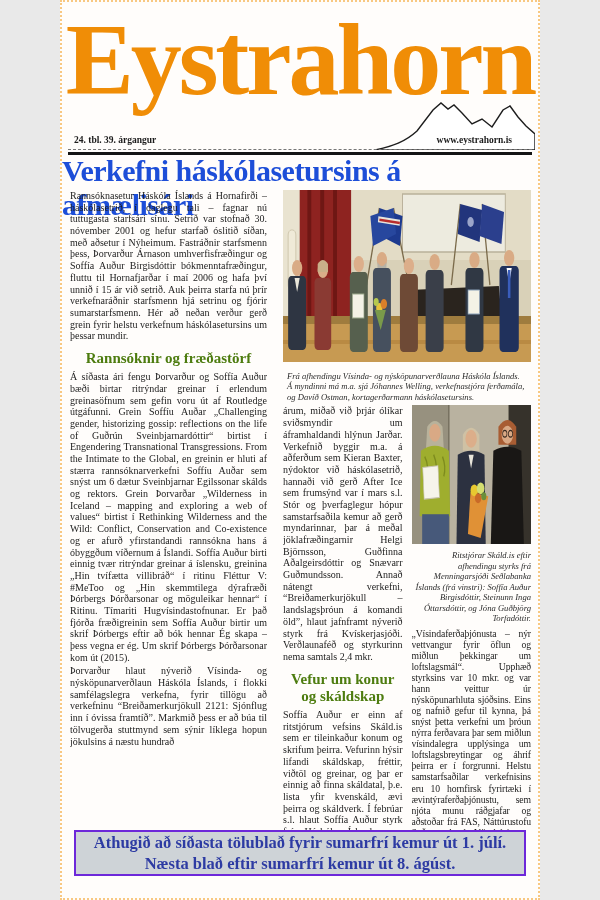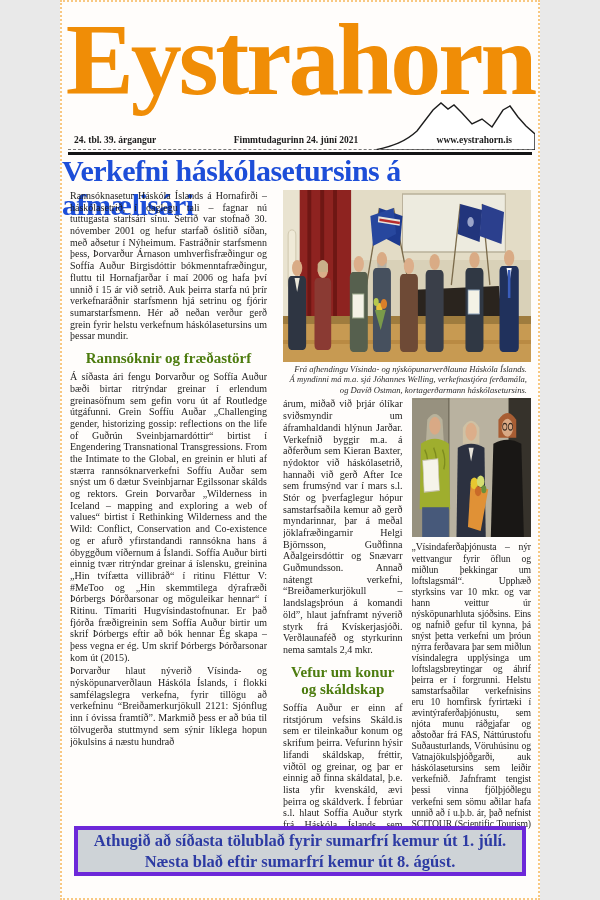--- a/index.html
+++ b/index.html
@@ -22,53 +22,52 @@
   .rule-solid{position:absolute;top:150px;left:6px;right:6px;border-top:3px solid #141414;}
   .headline{
     position:absolute;top:152px;left:0;right:0;text-align:left;
     font-weight:bold;font-size:30px;letter-spacing:-.5px;color:#1d4ed8;
   }
   .content{position:absolute;top:188px;left:8px;right:7px;bottom:68px;display:flex;gap:16px;overflow:hidden;}
   .col1{width:197px;flex:none;overflow:hidden;}
   .right-region{flex:1;display:flex;flex-direction:column;overflow:hidden;}
   .photo1{width:100%;height:172px;flex:none;}
   .caption{font-style:italic;font-size:8.6px;line-height:1.22;color:#2b2b2b;}
-  .caption1{text-align:right;margin:2px 4px 3px 4px;flex:none;}
+  .caption1{text-align:left;margin:9px 4px 3px 4px;flex:none;}
   .cols23{display:flex;gap:9px;flex:1;overflow:hidden;}
   .col2,.col3{width:50%;overflow:hidden;}
   .photo2{width:100%;height:139px;}
   .caption2{text-align:right;margin:2px 0 4px 0;}
   .body-text{font-size:10px;line-height:1.17;text-align:justify;margin:0 0 2px 0;}
   .col3 .body-text{font-size:9.7px;line-height:1.14;letter-spacing:-.1px;}
   h2.sec{
     font-size:15px;line-height:1.15;text-align:center;margin:8px 4px 4px 4px;
     font-weight:bold;color:#4d7c0f;
   }
   .continued{font-style:italic;font-size:13px;text-align:right;margin-top:1px;}
   .banner{
     position:absolute;left:12px;right:12px;bottom:22px;height:42px;
-    background:#ced3d7;border:4px solid #6d28d9;
+    background:#ced3d7;border:2px solid #6d28d9;
     display:flex;flex-direction:column;justify-content:center;align-items:center;
     font-weight:bold;font-size:16.5px;line-height:1.28;color:#2d3ba3;text-align:center;
   }
 </style>
 </head>
 <body>
 
 <div class="page">
 
   <div class="masthead">Eystrahorn</div>
 
   <svg class="mountain" viewBox="0 0 160 52" preserveAspectRatio="none">
     <path d="M0,52 C18,48 30,44 42,33 L58,12 L66,5 L73,11 L79,7 L87,15 L97,26 L107,21 L117,29 L128,12 L135,8 L143,19 L151,28 L160,36 L160,52 Z" fill="#ffffff" stroke="#1d1d1d" stroke-width="1.4"></path>
   </svg>
 
   <div class="issue-row">
     <span class="issue-left">24. tbl.  39. árgangur</span>
-    <span class="issue-date">Fimmtudagurinn 24. júní 2021</span>
     <span class="issue-site">www.eystrahorn.is</span>
   </div>
 
   <div class="rule-dotted"></div>
   <div class="rule-solid"></div>
 
   <div class="headline">Verkefni háskólasetursins á afmælisári</div>
 
   <div class="content">
 
@@ -178,20 +177,21 @@
                 <circle cx="113" cy="92" r="4" fill="#6a8f3a"></circle>
             </g>
             <g>
               <path d="M136,22 Q150,8 164,22 L164,40 L136,40 Z" fill="#a85d33"></path>
               <circle cx="150" cy="30" r="9" fill="#d9a985"></circle>
               <circle cx="146" cy="29" r="3.4" fill="none" stroke="#3a2a20" stroke-width="1.1"></circle>
               <circle cx="155" cy="29" r="3.4" fill="none" stroke="#3a2a20" stroke-width="1.1"></circle>
               <path d="M128,46 Q150,38 172,46 L176,140 L124,140 Z" fill="#191715"></path>
             </g>
           </svg>
+          <div class="caption caption2">Ritstjórar Skáld.is eftir afhendingu styrks frá Menningarsjóði Seðlabanka Íslands (frá vinstri): Soffía Auður Birgisdóttir, Steinunn Inga Óttarsdóttir, og Jóna Guðbjörg Torfadóttir.</div>
           <p class="body-text">„Vísindaferðaþjónusta – nýr vettvangur fyrir öflun og miðlun þekkingar um loftslagsmál“. Upphæð styrksins var 10 mkr. og var hann veittur úr nýsköpunarhluta sjóðsins. Eins og nafnið gefur til kynna, þá snýst þetta verkefni um þróun nýrra ferðavara þar sem miðlun vísindalegra upplýsinga um loftslagsbreytingar og áhrif þeirra er í forgrunni. Helstu samstarfsaðilar verkefnisins eru 10 hornfirsk fyrirtæki í ævintýraferðaþjónustu, sem njóta munu ráðgjafar og aðstoðar frá FAS, Náttúrustofu Suðausturlands, Vöruhúsinu og Vatnajökulsþjóðgarði, auk háskólasetursins sem leiðir verkefnið. Jafnframt tengist þessi vinna fjölþjóðlegu verkefni sem sömu aðilar hafa unnið að í u.þ.b. ár, það nefnist SCITOUR (Scientific Tourism) og er unnið í samstarfi við stofnanir og fyrirtæki í Finnlandi, Skotlandi, Grænlandi og fleiri löndum. SCITOUR er styrkt af Norðurslóðaáætlun</p>
           <div class="continued">...framhald á bls. 2</div>
         </div>
 
       </div>
     </div>
   </div>
 
   <div class="banner">
     <span>Athugið að síðasta tölublað fyrir sumarfrí kemur út 1. júlí.</span>

